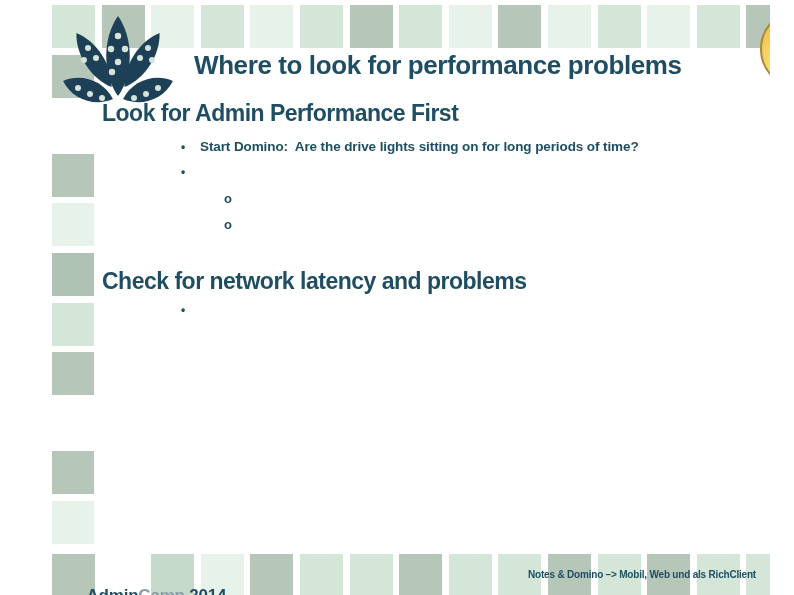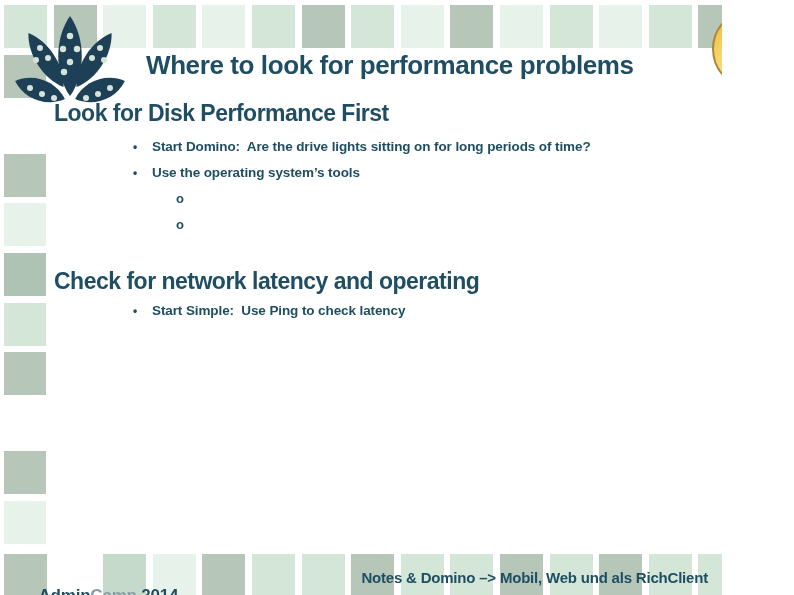--- a/index.html
+++ b/index.html
@@ -1,35 +1,35 @@
 <!DOCTYPE html>
 <html style="--ink: #1f4e63; --ink-soft: #879ea8; --sq-vlight: #e7f3ea; --sq-light: #d3e6d8; --sq-mid: #c5dacb; --sq-medium: #b6c7ba; --sq-dark: #aec3b4; --badge-gold: #eeb93a; --badge-gold-light: #fdf7d9; --badge-ring: #a98838; --petal-navy: #1d4057; --petal-orange: #e2742e; --petal-orange-light: #ef9a57; --petal-orange-dark: #dc6c28; --dot-light: #d6e3da; --dot-gold: #f7e09b;"><head>
 <meta charset="utf-8">
 <style>
   html,body{margin:0;padding:0;background:#fff;}
   .slide{position:relative;width:722px;height:595px;background:#ffffff;overflow:hidden;
-         font-family:"Liberation Sans",sans-serif;color:var(--ink);}
+         font-family:"Liberation Sans",sans-serif;color:var(--ink);margin-left:48px;}
   .bsq{position:absolute;z-index:1;}
   .logo{position:absolute;z-index:2;}
   .txt{position:absolute;z-index:3;}
   .title{left:146px;top:50px;font-size:26px;font-weight:700;letter-spacing:-0.4px;color:var(--ink);}
   .heading{font-size:23px;font-weight:700;letter-spacing:-0.5px;color:var(--ink);}
   .heading.h1{left:54px;top:100px;}
   .heading.h2{left:54px;top:268px;}
   .bullets{left:133px;display:flex;flex-direction:column;}
   .bullets.s1{top:139px;}
   .bullets.s2{top:303px;}
   .bullet{display:flex;align-items:baseline;height:26px;font-size:13.5px;font-weight:700;
           letter-spacing:-0.1px;white-space:pre;color:var(--ink);}
   .bullet .marker{width:19px;font-size:12px;flex:none;}
   .bullet.lvl2{margin-left:43px;}
   .bullet.lvl2 .marker{width:24px;font-size:13px;}
   .brand{left:21px;top:566px;font-size:17px;font-weight:700;letter-spacing:-0.2px;white-space:pre;}
   .brand .soft{color:var(--ink-soft);}
-  .footnote{right:14px;top:569px;font-size:15px;font-weight:700;letter-spacing:-0.2px;color:var(--ink);}
+  .footnote{right:14px;top:569px;font-size:10px;font-weight:700;letter-spacing:-0.2px;color:var(--ink);}
 </style>
 </head>
 <body>
 
 <div class="slide">
 
   <div>
       <div class="bsq" style="left: 4px; top: 5px; width: 43px; height: 43px; background: rgb(211, 230, 216);"></div>
       <div class="bsq" style="left: 53.6px; top: 5px; width: 43px; height: 43px; background: rgb(182, 199, 186);"></div>
       <div class="bsq" style="left: 103.2px; top: 5px; width: 43px; height: 43px; background: rgb(231, 243, 234);"></div>
@@ -141,45 +141,43 @@
         <circle cx="27" cy="60" r="1.8"></circle>
         <circle cx="34" cy="63" r="1.8"></circle>
       <circle cx="68" cy="56" r="1.8"></circle>
         <circle cx="61" cy="60" r="1.8"></circle>
         <circle cx="54" cy="63" r="1.8"></circle>
     </g>
   </svg>
 
   <div class="txt title">Where to look for performance problems</div>
 
-  <div class="txt heading h1">Look for Disk Performance First</div>
+  <div class="txt heading h1">Look for Admin Performance First</div>
 
   <div class="txt bullets s1">
     <div class="bullet lvl1">
       <span class="marker">•</span>
       <span>Start Domino:  Are the drive lights sitting on for long periods of time?</span>
     </div>
     <div class="bullet lvl1">
       <span class="marker">•</span>
-      <span>Use the operating system’s tools</span>
     </div>
     <div class="bullet lvl2">
       <span class="marker">o</span>
     </div>
     <div class="bullet lvl2">
       <span class="marker">o</span>
     </div>
   </div>
 
-  <div class="txt heading h2">Check for network latency and operating</div>
+  <div class="txt heading h2">Check for network latency and problems</div>
 
   <div class="txt bullets s2">
     <div class="bullet lvl1">
       <span class="marker">•</span>
-      <span>Start Simple:  Use Ping to check latency</span>
     </div>
   </div>
 
   <div class="txt brand">
     <span>Admin</span><span class="soft">Camp</span><span> 2014</span>
   </div>
 
   <div class="txt footnote">Notes &amp; Domino –&gt; Mobil, Web und als RichClient</div>
 
 </div>

